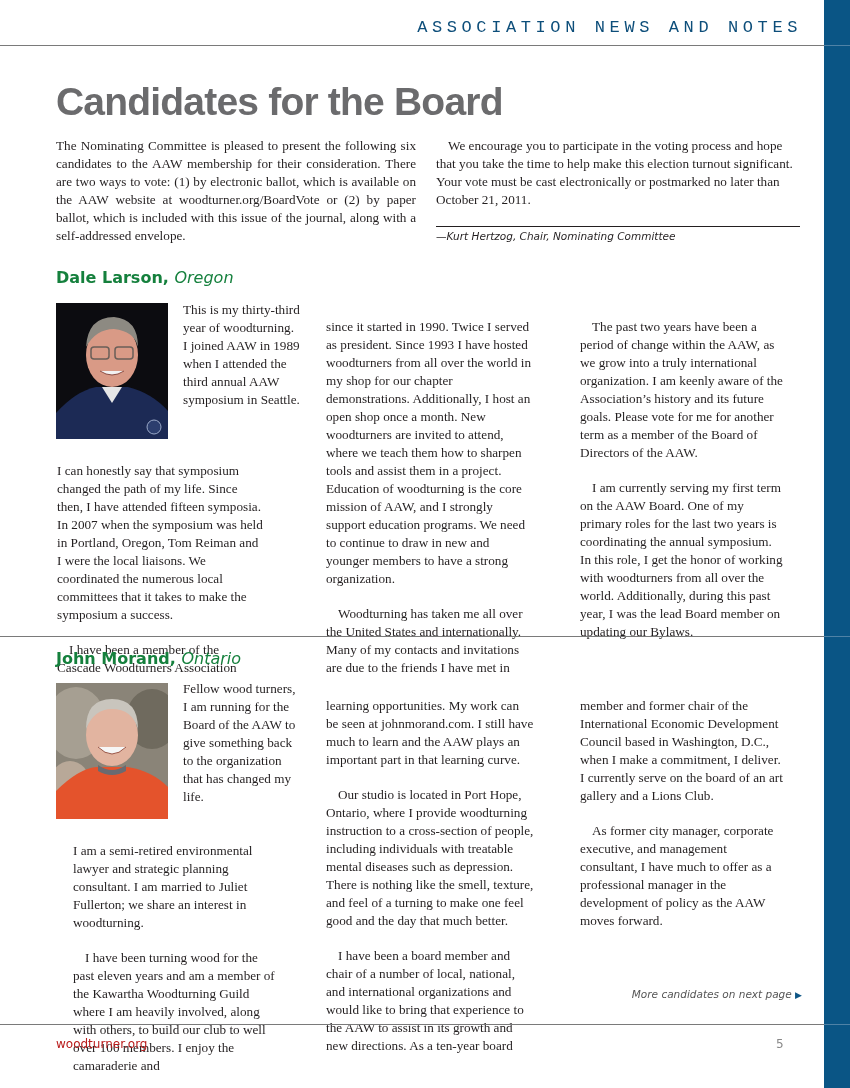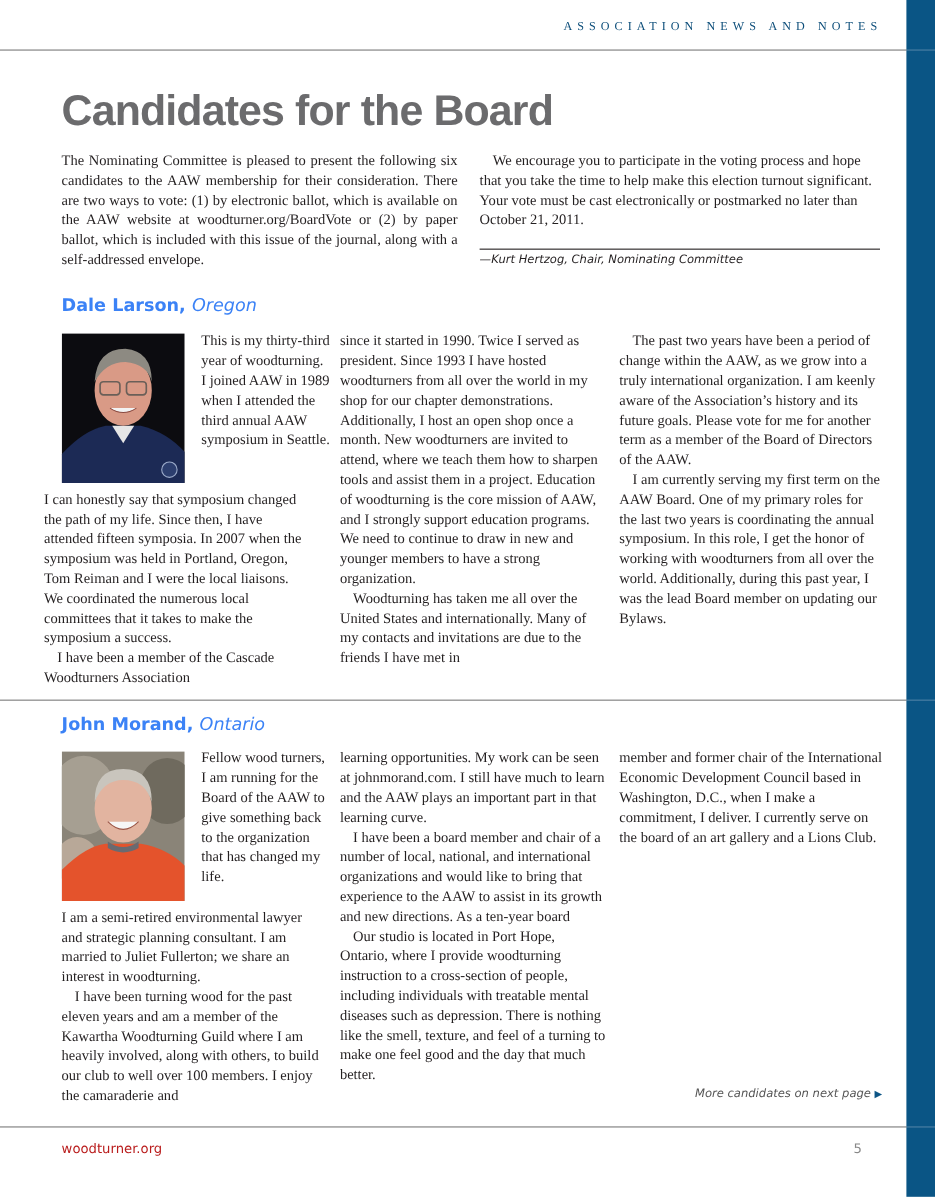--- a/index.html
+++ b/index.html
@@ -8,21 +8,21 @@
     background: #ffffff; color: #231f20;
     font-family: "DejaVu Serif", serif;
   }
   .sidebar {
     position: absolute; left: 824px; top: 0; width: 26px; height: 1088px;
     background: #0a5585;
   }
   .sidebar .tick { position: absolute; left: 0; width: 26px; height: 1px; background: #4f82a6; }
   .section-label {
     position: absolute; right: 48px; top: 18px;
-    font-family: Liberation Serif, serif; font-size: 11px;
+    font-family: Liberation Mono, monospace; font-size: 17px;
     letter-spacing: 4.6px; color: #0d4e7a;
   }
   .rule { position: absolute; height: 1px; background: #7a7a7a; }
   .title {
     position: absolute; left: 56px; top: 80px; margin: 0;
     font-family: "Liberation Sans", sans-serif; font-weight: bold;
     font-size: 39px; color: #6b6b6d; letter-spacing: -0.8px;
   }
   .body-text {
     font-family: "Liberation Serif", serif; font-size: 13.2px; line-height: 18px;
@@ -32,27 +32,27 @@
   .intro-right { position: absolute; left: 436px; top: 137px; width: 366px; }
   .intro-right p { margin: 0; text-indent: 12px; }
   .intro-left p { margin: 0; }
   .sig-rule { position: absolute; left: 436px; top: 226px; width: 364px; height: 1px; background: #231f20; }
   .signature {
     position: absolute; left: 436px; top: 230px;
     font-family: "DejaVu Sans", sans-serif; font-style: italic; font-size: 10.5px; color: #231f20;
   }
   .cand-name {
     position: absolute; left: 56px; margin: 0;
-    font-family: "DejaVu Sans", sans-serif; font-size: 16px; color: #3b82f6;
+    font-family: "DejaVu Sans", sans-serif; font-size: 16px; color: #15803d;
   }
   .cand-name .nm { font-weight: bold; }
   .cand-name .loc { font-style: italic; font-weight: normal; }
   .photo { position: absolute; left: 56px; width: 112px; height: 136px; overflow: hidden; }
   .col { position: absolute; width: 240px; }
-  .col p { margin: 0; font-family: Liberation Serif, serif; }
+  .col p { margin: 17px; font-family: Liberation Serif, serif; }
   .col p.indent { text-indent: 12px; }
   .wrap-text { position: absolute; left: 183px; width: 118px; }
   .more {
     position: absolute; right: 48px; top: 988px;
     font-family: "DejaVu Sans", sans-serif; font-style: italic; font-size: 10.5px; color: #555;
   }
   .more .arrow { color: #0d5585; font-style: normal; font-size: 9px; }
   .footer-site {
     position: absolute; left: 56px; top: 1037px;
     font-family: "DejaVu Sans", sans-serif; font-size: 12px; color: #b91c1c;
@@ -138,25 +138,26 @@
       <path d="M42 64 Q56 78 70 64" fill="#f6f6f6" stroke="#9a5444" stroke-width="1"></path>
     </svg>
   </div>
   <div class="wrap-text body-text" style="top:680px;">Fellow wood turners, I am running for the Board of the AAW to give something back to the organization that has changed my life.</div>
   <div class="col body-text" style="left:56px; top:825px; width:240px;">
     <p>I am a semi-retired environmental lawyer and strategic planning consultant. I am married to Juliet Fullerton; we share an interest in woodturning.</p>
     <p class="indent">I have been turning wood for the past eleven years and am a member of the Kawartha Woodturning Guild where I am heavily involved, along with others, to build our club to well over 100 members. I enjoy the camaraderie and</p>
   </div>
   <div class="col body-text" style="left:309px; top:680px; width:242px;">
     <p>learning opportunities. My work can be seen at johnmorand.com. I still have much to learn and the AAW plays an important part in that learning curve.</p>
+    <p class="indent">Our studio is located in Port Hope, Ontario, where I provide woodturning instruction to a cross-section of people, including individuals with treatable mental diseases such as depression. There is nothing like the smell, texture, and feel of a turning to make one feel good and the day that much better.</p>
     <p class="indent">I have been a board member and chair of a number of local, national, and international organizations and would like to bring that experience to the AAW to assist in its growth and new directions. As a ten-year board</p>
-    <p class="indent">Our studio is located in Port Hope, Ontario, where I provide woodturning instruction to a cross-section of people, including individuals with treatable mental diseases such as depression. There is nothing like the smell, texture, and feel of a turning to make one feel good and the day that much better.</p>
   </div>
   <div class="col body-text" style="left:563px; top:680px; width:240px;">
     <p>member and former chair of the International Economic Development Council based in Washington, D.C., when I make a commitment, I deliver. I currently serve on the board of an art gallery and a Lions Club.</p>
+    <p class="indent">As former city manager, corporate executive, and management consultant, I have much to offer as a professional manager in the development of policy as the AAW moves forward.</p>
   </div>
 </div>
 
 <div class="more">
   <span>More candidates on next page</span>
   <span class="arrow">▶</span>
 </div>
 
 <div class="rule" style="left:0; top:1024px; width:824px;"></div>
 <div class="footer-site">woodturner.org</div>

